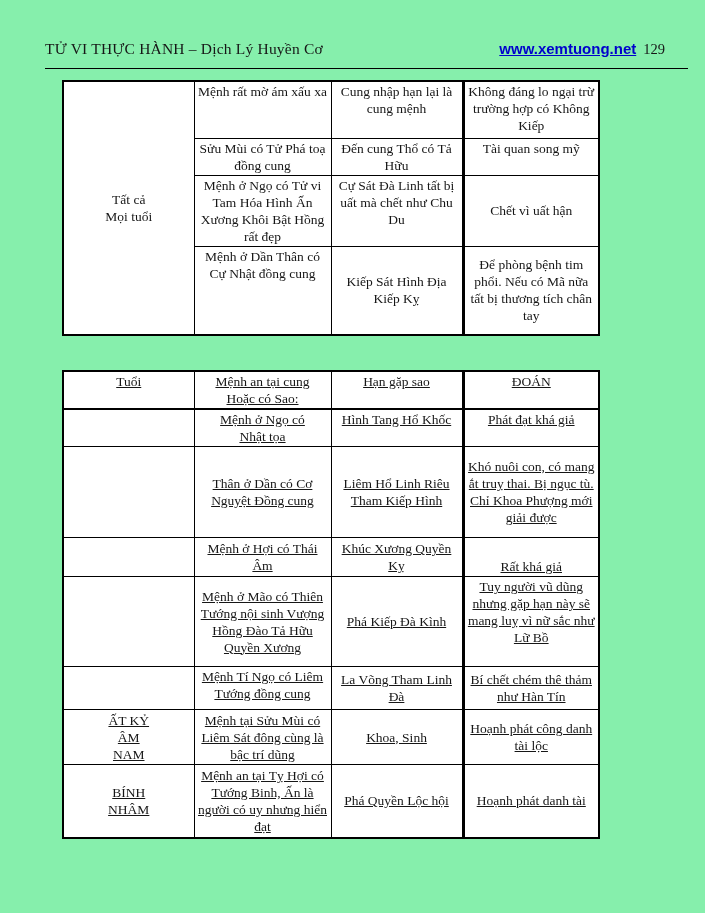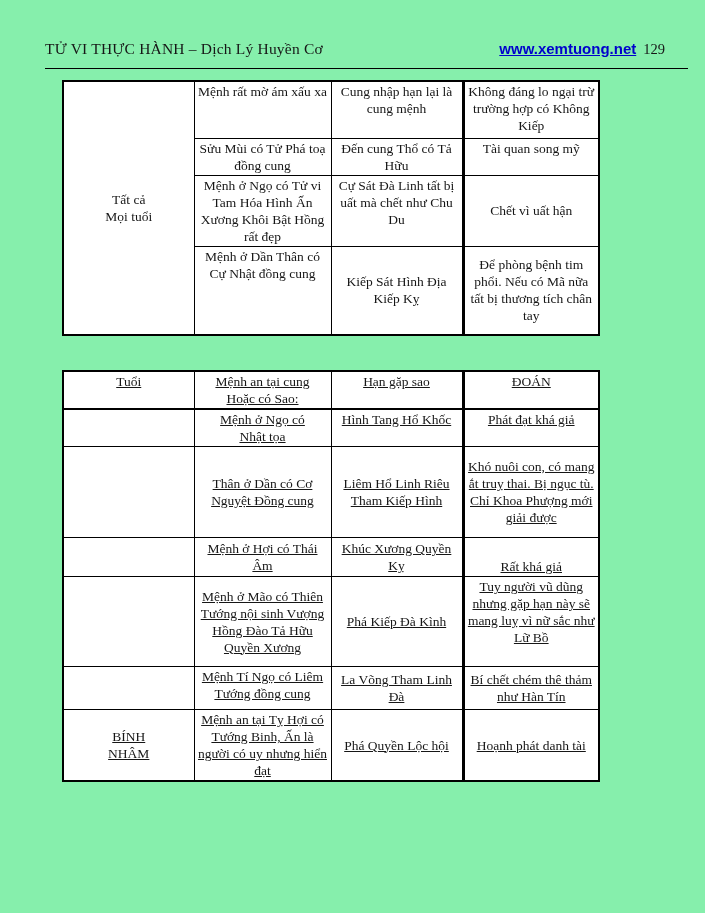--- a/index.html
+++ b/index.html
@@ -138,20 +138,28 @@
           <td class="c3">Phá Kiếp Đà Kình</td>
           <td class="c4">Tuy người vũ dũng nhưng gặp hạn này sẽ mang luỵ vì nữ sắc như Lữ Bồ</td>
         </tr>
         <tr>
           <td class="c1"></td>
           <td class="c2">Mệnh Tí Ngọ có Liêm Tướng đồng cung</td>
           <td class="c3">La Võng Tham Linh Đà</td>
           <td class="c4">Bí chết chém thê thảm như Hàn Tín</td>
         </tr>
         <tr>
+          <td class="c1">ẤT KỶ
+ÂM
+NAM</td>
+          <td class="c2">Mệnh tại Sửu Mùi có Liêm Sát đông cùng là bậc trí dũng</td>
+          <td class="c3">Khoa, Sinh</td>
+          <td class="c4">Hoạnh phát công danh tài lộc</td>
+        </tr>
+        <tr>
           <td class="c1">BÍNH
 NHÂM</td>
           <td class="c2">Mệnh an tại Tỵ Hợi có Tướng Binh, Ấn là người có uy nhưng hiển đạt</td>
           <td class="c3">Phá Quyền Lộc hội</td>
           <td class="c4">Hoạnh phát danh tài</td>
         </tr>
       </tbody>
   </table>
 
 </div>

